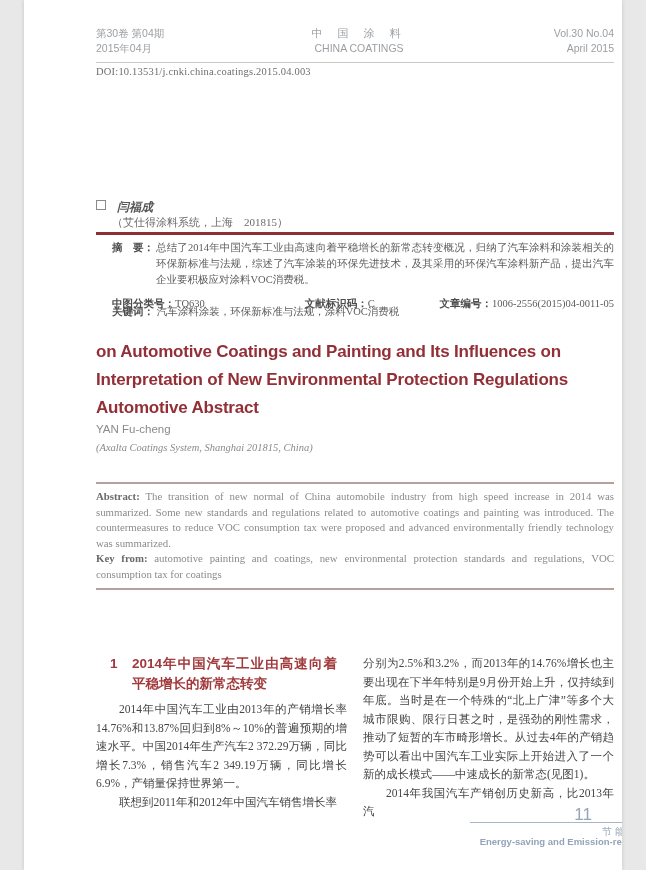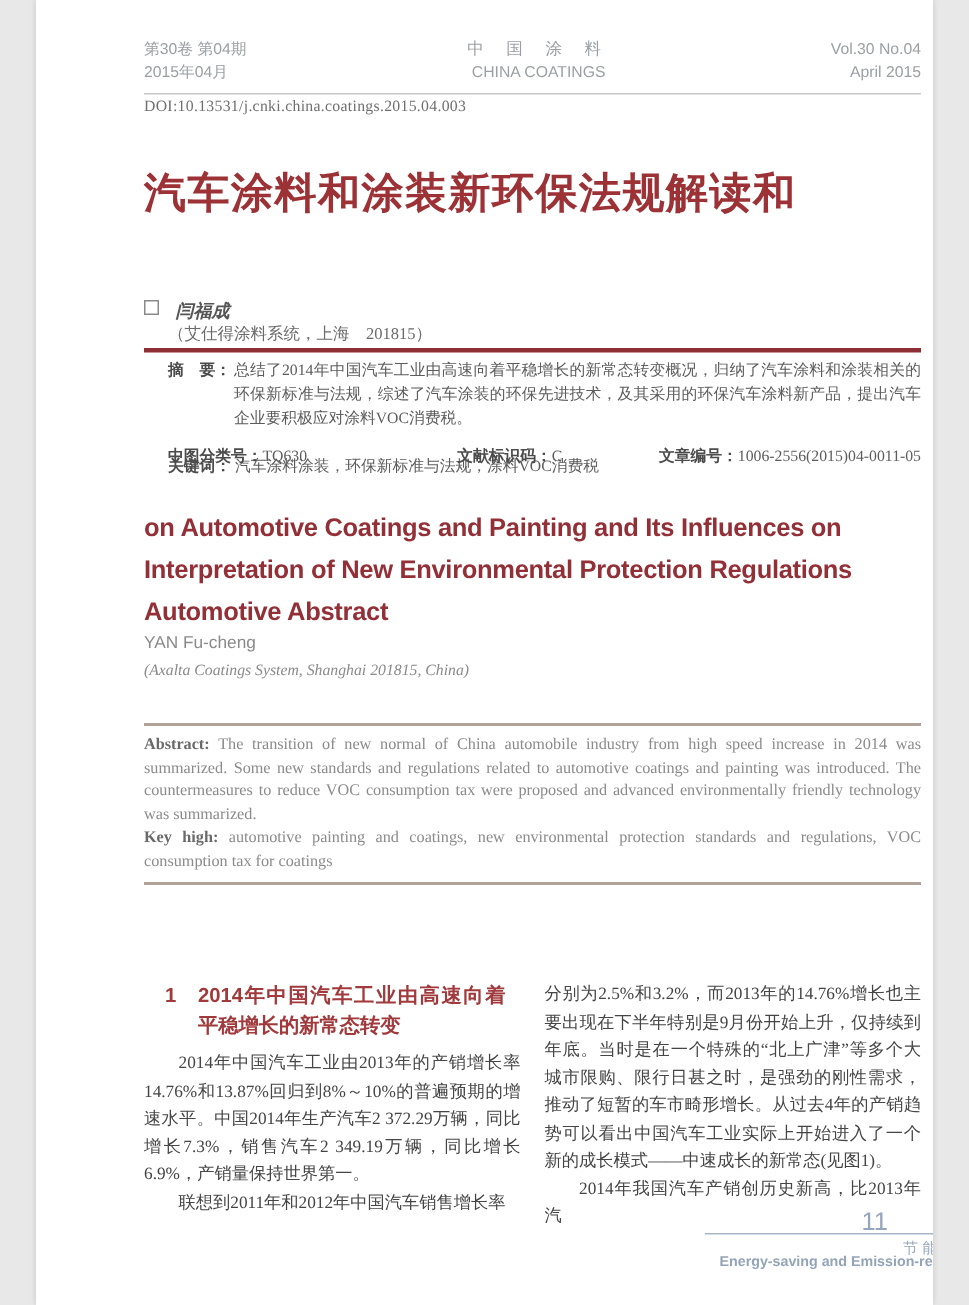--- a/index.html
+++ b/index.html
@@ -87,21 +87,20 @@
     </div>
     <div class="blk right">
       <div>Vol.30 No.04</div>
       <div>April 2015</div>
     </div>
   </div>
   <div class="header-rule"></div>
   <div class="doi">DOI:10.13531/j.cnki.china.coatings.2015.04.003</div>
 
   <div class="title-cn">
-    <div>汽车涂料和涂装新环保法规解读和</div>
   </div>
 
   <div class="author-row">
     <span class="author-square"></span>
     <span class="author-name">闫福成</span>
   </div>
   <div class="affil-cn">（艾仕得涂料系统，上海　201815）</div>
   <div class="red-rule"></div>
 
   <div class="abs-cn">
@@ -134,21 +133,21 @@
   </div>
   <div class="author-en">YAN Fu-cheng</div>
   <div class="affil-en">(Axalta Coatings System, Shanghai 201815, China)</div>
 
   <div class="abs-en">
     <div>
       <span class="lab">Abstract:</span>
       <span>The transition of new normal of China automobile industry from high speed increase in 2014 was summarized. Some new standards and regulations related to automotive coatings and painting was introduced. The countermeasures to reduce VOC consumption tax were proposed and advanced environmentally friendly technology was summarized.</span>
     </div>
     <div>
-      <span class="lab">Key high:</span>
+      <span class="lab">Key from:</span>
       <span>automotive painting and coatings, new environmental protection standards and regulations, VOC consumption tax for coatings</span>
     </div>
   </div>
 
   <div class="columns">
     <div class="col">
       <div class="sec-heading">
         <span class="sec-num">1</span>
         <span class="sec-text">2014年中国汽车工业由高速向着平稳增长的新常态转变</span>
       </div>

